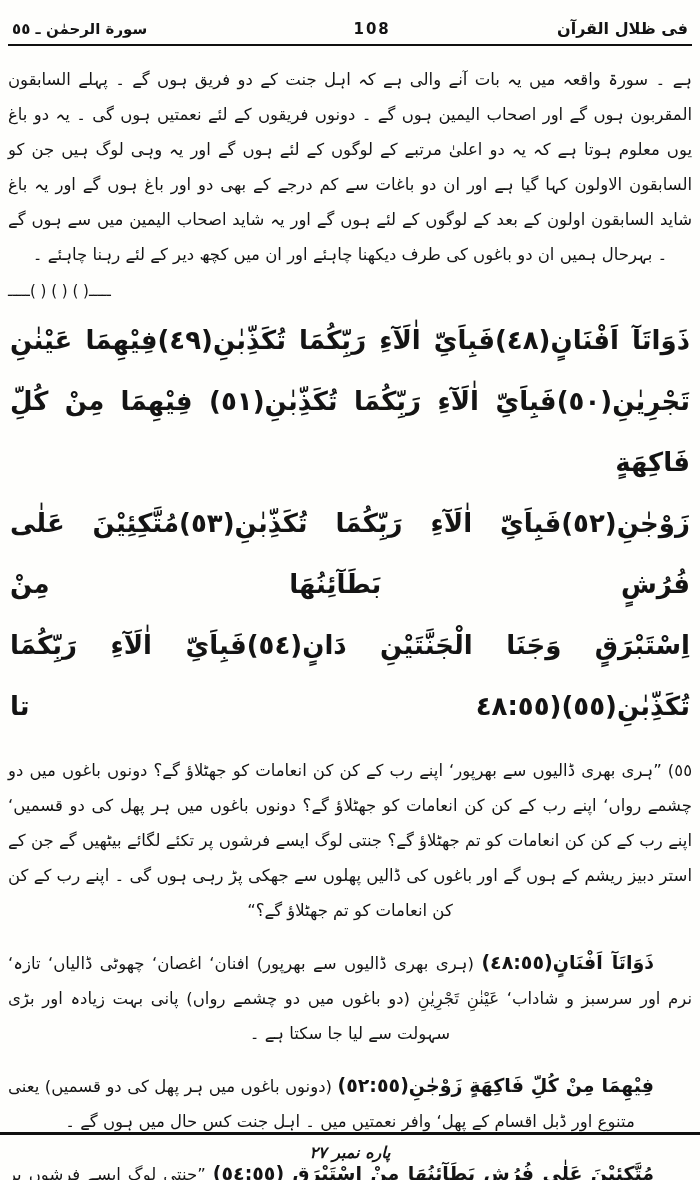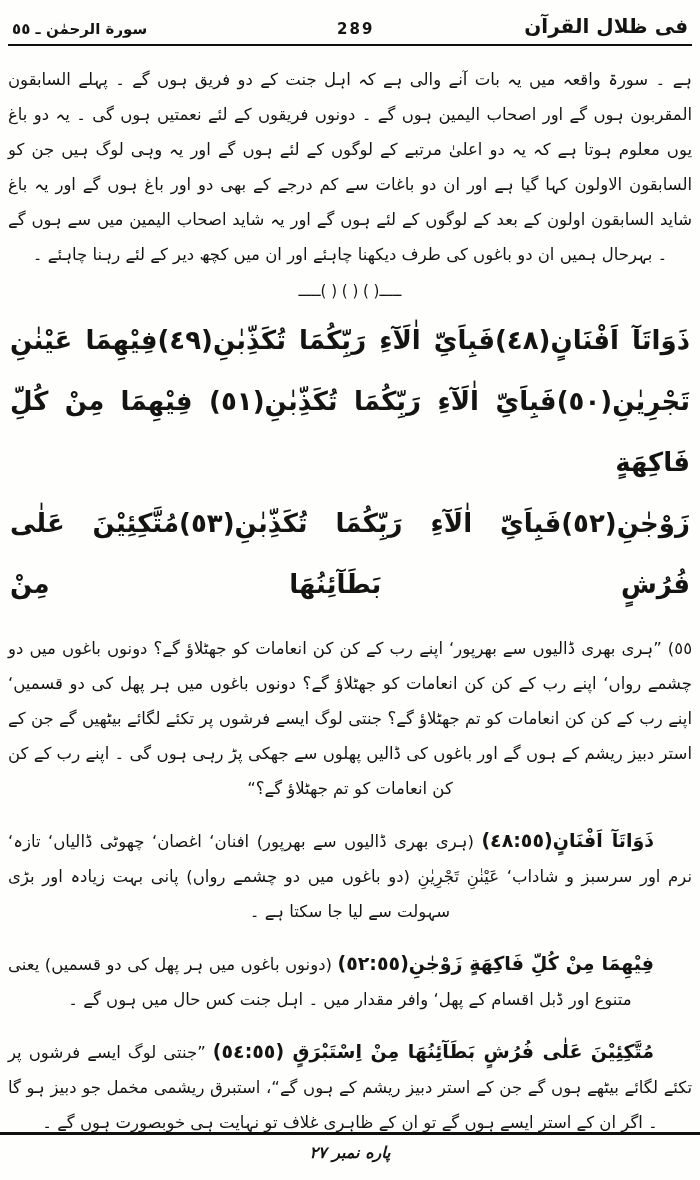--- a/index.html
+++ b/index.html
@@ -22,40 +22,40 @@
     padding: 6px 8px 0 8px;
   }
   
   .hdr {
     display: flex;
     justify-content: space-between;
     align-items: flex-end;
     padding: 2px 4px 0 4px;
     height: 30px;
   }
-  .hdr .book  { font-size: 20px; font-weight: bold; }
+  .hdr .book  { font-size: 16px; font-weight: bold; }
   .hdr .pgnum { font-size: 15px; font-weight: bold; letter-spacing: 2px; transform: translatex(20px); }
   .hdr .surah { font-size: 15px; font-weight: bold; text-align: center; }
   .hdr-rule {
     border: none;
     border-top: 2.5px solid #101010;
     margin: 6px 0 0 0;
   }
   
   .par {
     font-size: 16.5px;
     line-height: 35px;
     text-align: justify;
     text-align-last: center;
     margin: 0;
   }
   .intro { margin-top: 16px; }
   .indent { text-indent: 38px; }
   .divider {
-    text-align: center;
+    text-align: left;
     font-size: 15px;
     letter-spacing: 1px;
     margin: 10px 0 0 0;
     color: #141414;
   }
   
   .verses { margin: 10px 2px 0 2px; }
   .verse-line {
     font-size: 26px;
     font-weight: bold;
@@ -91,47 +91,48 @@
     margin-top: 8px;
   }
 </style>
 </head>
 <body>
 
 <div class="page">
 
   <header class="hdr">
     <div class="book">فی ظلال القرآن</div>
-    <div class="pgnum">289</div>
+    <div class="pgnum">108</div>
     <div class="surah">سورة الرحمٰن ـ ٥٥</div>
   </header>
   <hr class="hdr-rule">
 
   <main>
 
     <p class="par intro">ہے ۔ سورۃ واقعہ میں یہ بات آنے والی ہے کہ اہل جنت کے دو فریق ہوں گے ۔ پہلے السابقون المقربون ہوں گے اور اصحاب الیمین ہوں گے ۔ دونوں فریقوں کے لئے نعمتیں ہوں گی ۔ یہ دو باغ یوں معلوم ہوتا ہے کہ یہ دو اعلیٰ مرتبے کے لوگوں کے لئے ہوں گے اور یہ وہی لوگ ہیں جن کو السابقون الاولون کہا گیا ہے اور ان دو باغات سے کم درجے کے بھی دو اور باغ ہوں گے اور یہ باغ شاید السابقون اولون کے بعد کے لوگوں کے لئے ہوں گے اور یہ شاید اصحاب الیمین میں سے ہوں گے ۔ بہرحال ہمیں ان دو باغوں کی طرف دیکھنا چاہئے اور ان میں کچھ دیر کے لئے رہنا چاہئے ۔</p>
 
     <div class="divider">ـــــ( ) ( ) ( )ـــــ</div>
 
     <div class="verses">
       <div class="verse-line">ذَوَاتَآ اَفْنَانٍ(٤٨)فَبِاَیِّ اٰلَآءِ رَبِّکُمَا تُکَذِّبٰنِ(٤٩)فِیْهِمَا عَیْنٰنِ</div>
       <div class="verse-line">تَجْرِیٰنِ(٥٠)فَبِاَیِّ اٰلَآءِ رَبِّکُمَا تُکَذِّبٰنِ(٥١) فِیْهِمَا مِنْ کُلِّ فَاکِهَةٍ</div>
       <div class="verse-line">زَوْجٰنِ(٥٢)فَبِاَیِّ اٰلَآءِ رَبِّکُمَا تُکَذِّبٰنِ(٥٣)مُتَّکِئِیْنَ عَلٰی فُرُشٍ بَطَآئِنُهَا مِنْ</div>
+      <div class="verse-line">اِسْتَبْرَقٍ وَجَنَا الْجَنَّتَیْنِ دَانٍ(٥٤)فَبِاَیِّ اٰلَآءِ رَبِّکُمَا تُکَذِّبٰنِ(٥٥)(٤٨:٥٥ تا</div>
     </div>
 
     <p class="par translation">٥٥) ”ہری بھری ڈالیوں سے بھرپور‘ اپنے رب کے کن کن انعامات کو جھٹلاؤ گے؟ دونوں باغوں میں دو چشمے رواں‘ اپنے رب کے کن کن انعامات کو جھٹلاؤ گے؟ دونوں باغوں میں ہر پھل کی دو قسمیں‘ اپنے رب کے کن کن انعامات کو تم جھٹلاؤ گے؟ جنتی لوگ ایسے فرشوں پر تکئے لگائے بیٹھیں گے جن کے استر دبیز ریشم کے ہوں گے اور باغوں کی ڈالیں پھلوں سے جھکی پڑ رہی ہوں گی ۔ اپنے رب کے کن کن انعامات کو تم جھٹلاؤ گے؟“</p>
 
     <p class="par commentary indent">
       <span class="ar">ذَوَاتَآ اَفْنَانٍ(٤٨:٥٥)</span>
       <span>(ہری بھری ڈالیوں سے بھرپور) افنان‘ اغصان‘ چھوٹی ڈالیاں‘ تازہ‘ نرم اور سرسبز و شاداب‘ عَیْنٰنِ تَجْرِیٰنِ (دو باغوں میں دو چشمے رواں) پانی بہت زیادہ اور بڑی سہولت سے لیا جا سکتا ہے ۔</span>
     </p>
 
     <p class="par commentary indent">
       <span class="ar">فِیْهِمَا مِنْ کُلِّ فَاکِهَةٍ زَوْجٰنِ(٥٢:٥٥)</span>
-      <span>(دونوں باغوں میں ہر پھل کی دو قسمیں) یعنی متنوع اور ڈبل اقسام کے پھل‘ وافر مقدار میں ۔ اہل جنت کس حال میں ہوں گے ۔</span>
+      <span>(دونوں باغوں میں ہر پھل کی دو قسمیں) یعنی متنوع اور ڈبل اقسام کے پھل‘ وافر نعمتیں میں ۔ اہل جنت کس حال میں ہوں گے ۔</span>
     </p>
 
     <p class="par commentary indent">
       <span class="ar">مُتَّکِئِیْنَ عَلٰی فُرُشٍ بَطَآئِنُهَا مِنْ اِسْتَبْرَقٍ (٥٤:٥٥)</span>
       <span>”جنتی لوگ ایسے فرشوں پر تکئے لگائے بیٹھے ہوں گے جن کے استر دبیز ریشم کے ہوں گے“، استبرق ریشمی مخمل جو دبیز ہو گا ۔ اگر ان کے استر ایسے ہوں گے تو ان کے ظاہری غلاف تو نہایت ہی خوبصورت ہوں گے ۔</span>
     </p>
 
   </main>
 
   <footer class="footer">

